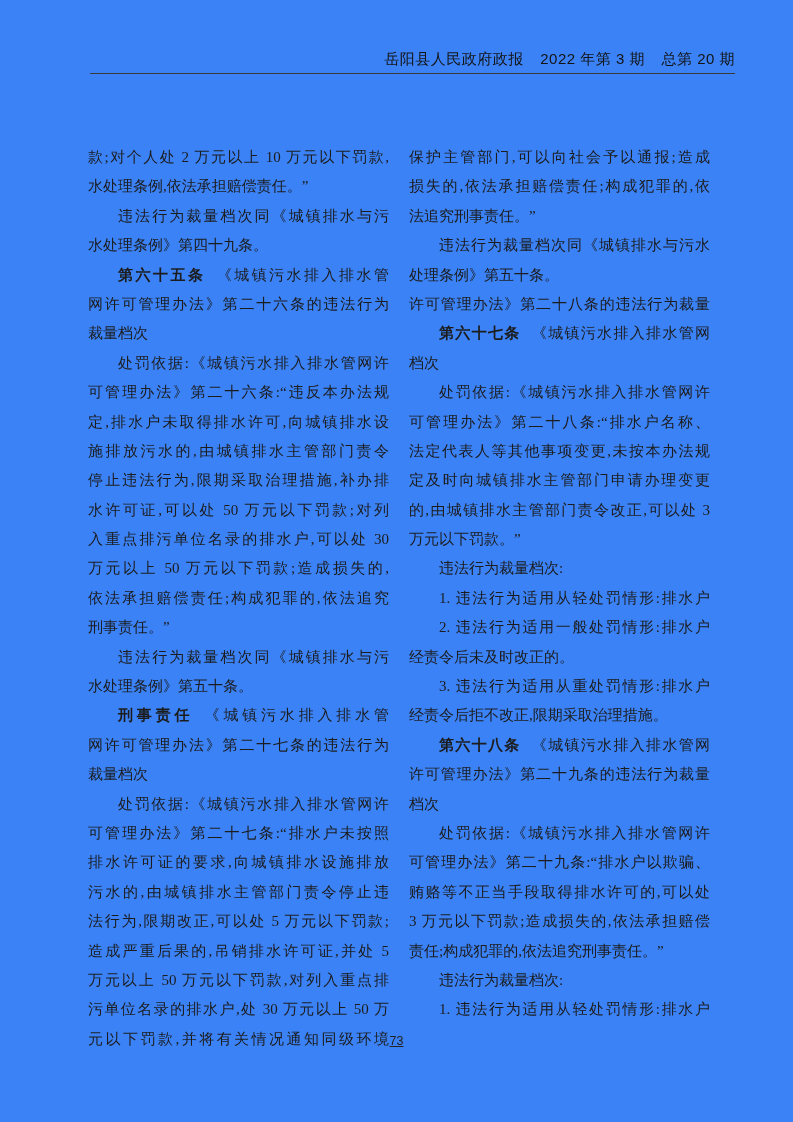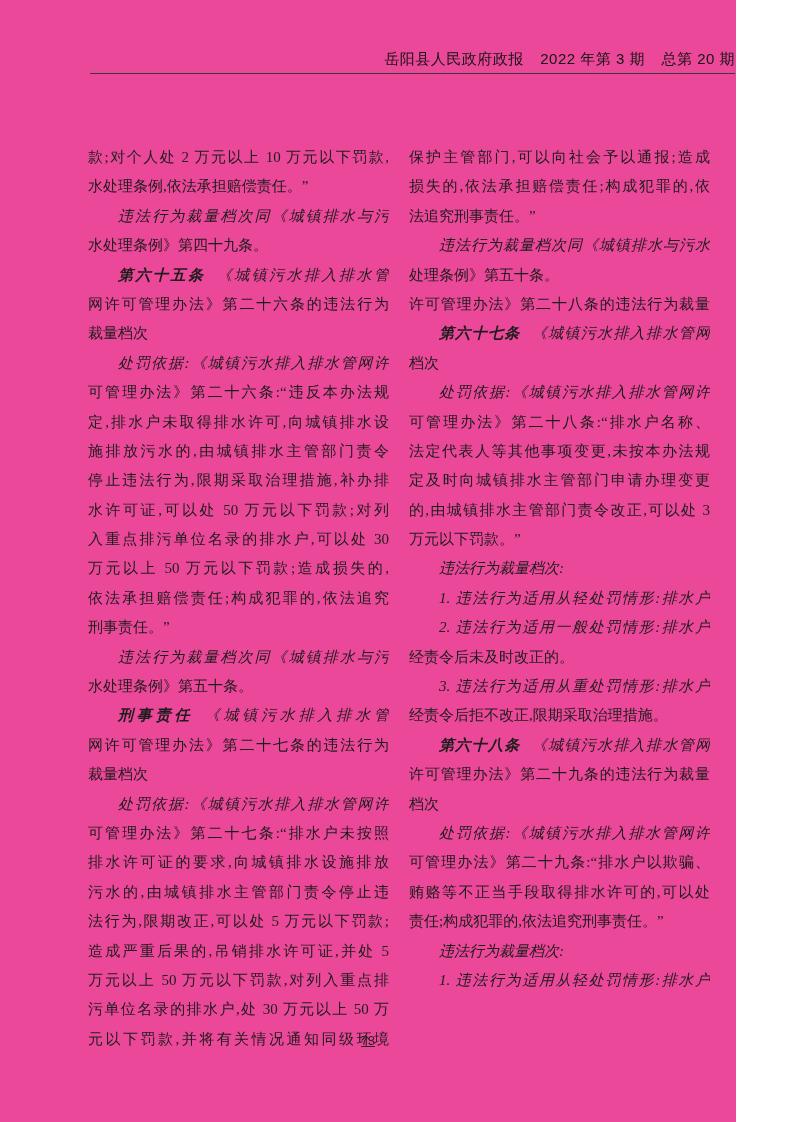--- a/index.html
+++ b/index.html
@@ -1,20 +1,20 @@
 <!DOCTYPE html>
 <html><head>
 <meta charset="utf-8">
 <style>
   html, body { margin: 0; padding: 0; background: #ffffff; }
   .page {
     position: relative;
-    width: 736px;
+    width: 793px;
     height: 1122px;
-    background: #ec4899;
+    background: #3b82f6;
     font-family: "Liberation Serif", "DejaVu Serif", serif;
     color: #1c1c1c;
     overflow: hidden;
   }
   .header {
     position: absolute;
     top: 50px;
     left: 90px;
     width: 645px;
     text-align: right;
@@ -45,21 +45,21 @@
   .line {
     height: 29.4px;
     line-height: 29.4px;
     font-size: 15px;
     text-align: justify;
     text-align-last: justify;
     overflow: hidden;
     color: #1c1c1c;
   }
   .line.end { text-align-last: left; }
-  .line.indent { text-indent: 2em; font-style: italic; }
+  .line.indent { text-indent: 2em; }
   .seg.bold { font-weight: 700; margin-right: 0.75em; }
   .footer {
     position: absolute;
     top: 1034px;
     left: 0;
     width: 100%;
     text-align: center;
     font-family: "Liberation Sans", "DejaVu Sans", sans-serif;
     font-size: 12.5px;
     color: #222222;
@@ -128,19 +128,20 @@
         <div class="line indent"><span class="seg">2. 违法行为适用一般处罚情形:排水户</span></div>
         <div class="line end"><span class="seg">经责令后未及时改正的。</span></div>
         <div class="line indent"><span class="seg">3. 违法行为适用从重处罚情形:排水户</span></div>
         <div class="line end"><span class="seg">经责令后拒不改正,限期采取治理措施。</span></div>
         <div class="line indent"><span class="seg bold">第六十八条</span><span class="seg">《城镇污水排入排水管网</span></div>
         <div class="line"><span class="seg">许可管理办法》第二十九条的违法行为裁量</span></div>
         <div class="line end"><span class="seg">档次</span></div>
         <div class="line indent"><span class="seg">处罚依据:《城镇污水排入排水管网许</span></div>
         <div class="line"><span class="seg">可管理办法》第二十九条:“排水户以欺骗、</span></div>
         <div class="line"><span class="seg">贿赂等不正当手段取得排水许可的,可以处</span></div>
+        <div class="line"><span class="seg">3 万元以下罚款;造成损失的,依法承担赔偿</span></div>
         <div class="line end"><span class="seg">责任;构成犯罪的,依法追究刑事责任。”</span></div>
         <div class="line indent end"><span class="seg">违法行为裁量档次:</span></div>
         <div class="line indent"><span class="seg">1. 违法行为适用从轻处罚情形:排水户</span></div>
       </div>
   </div>
   <div class="footer">73</div>
 </div>
 
 </body></html>

